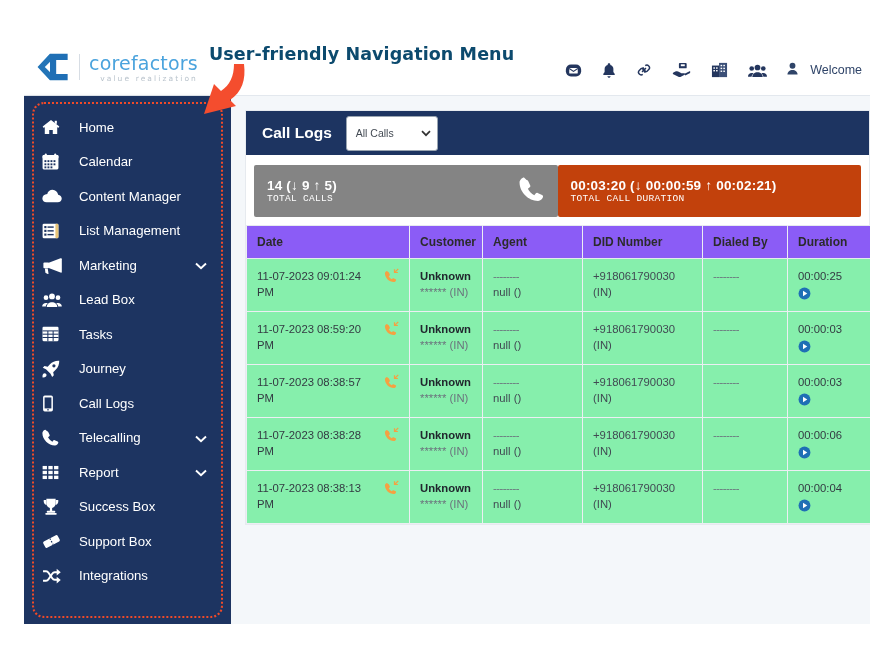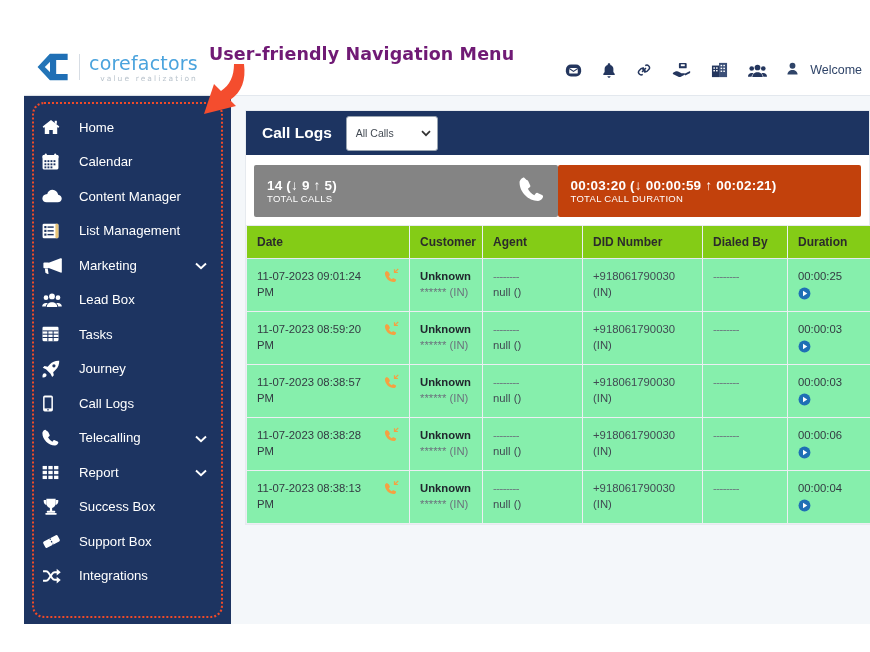--- a/index.html
+++ b/index.html
@@ -115,33 +115,33 @@
     display: flex; gap: 0; padding: 10px 8px 8px 8px;
   }
   .stat {
     flex: 1; height: 52px; border-radius: 2px;
     padding: 8px 13px; position: relative; color:#fff;
     display:flex; flex-direction:column; justify-content:center;
   }
   .stat.grey { background: #848484; }
   .stat.green { background: #c2410c; }
   .stat-value { font-size: 13.5px; font-weight: bold; letter-spacing:.2px; }
-  .stat-label { font-size: 9.5px; letter-spacing:.3px; }
+  .stat-label { font-size: 9.5px; letter-spacing:.3px;font-family:Liberation Mono, monospace; }
   .stat-ico {
     position:absolute; right: 14px; top: 50%; transform: translateY(-50%);
     color:#ffffff;
   }
 
   
   table.calls { width: 625px; border-collapse: collapse; table-layout: fixed; }
   table.calls th {
     text-align: left; font-size: 12px; color:#2b2b2b;
     padding: 9px 10px; border-top: 1px solid #e6eaef;
     border-bottom: 1px solid #e6eaef;
-    font-weight: bold; background:#84cc16;
+    font-weight: bold; background:#8b5cf6;
   }
   table.calls td {
     font-size: 11.3px; color:#333a42; padding: 9px 10px;
     border-bottom: 1px solid #eceff3;
     border-right: 1px solid #eceff3;
     vertical-align: top; background:#86efac;
   }
   table.calls th { border-right: 1px solid #eceff3; }
   table.calls th:first-child, table.calls td:first-child { border-left: 1px solid #eceff3; }
   .c-date { width: 163px; } .c-cust { width: 73px; }
@@ -152,21 +152,21 @@
   .cust-main { font-weight: bold; color:#20262d; display:block; line-height:1.45;}
   .cust-sub { color:#6b747d; display:block; line-height:1.45;}
   .dash { color:#6b747d; letter-spacing:-0.5px; display:block; line-height:1.45;}
   .sub { color:#414a53; display:block; line-height:1.45;}
   .dur-t { display:block; line-height:1.5; }
   .play { margin-top: 2px; display:inline-block; }
 
   
   .annot-text {
     position: absolute; left: 209px; top: 44px;
-    font-size: 17.5px; font-weight: bold; color:#701a75;
+    font-size: 17.5px; font-weight: bold; color:#0c4a6e;
     font-family: "DejaVu Sans", sans-serif;
     letter-spacing: .1px;
     white-space: nowrap;
   }
   .annot-arrow { position: absolute; left: 196px; top: 62px; }
 </style>
 </head>
 <body>
 
 <div class="screen">

